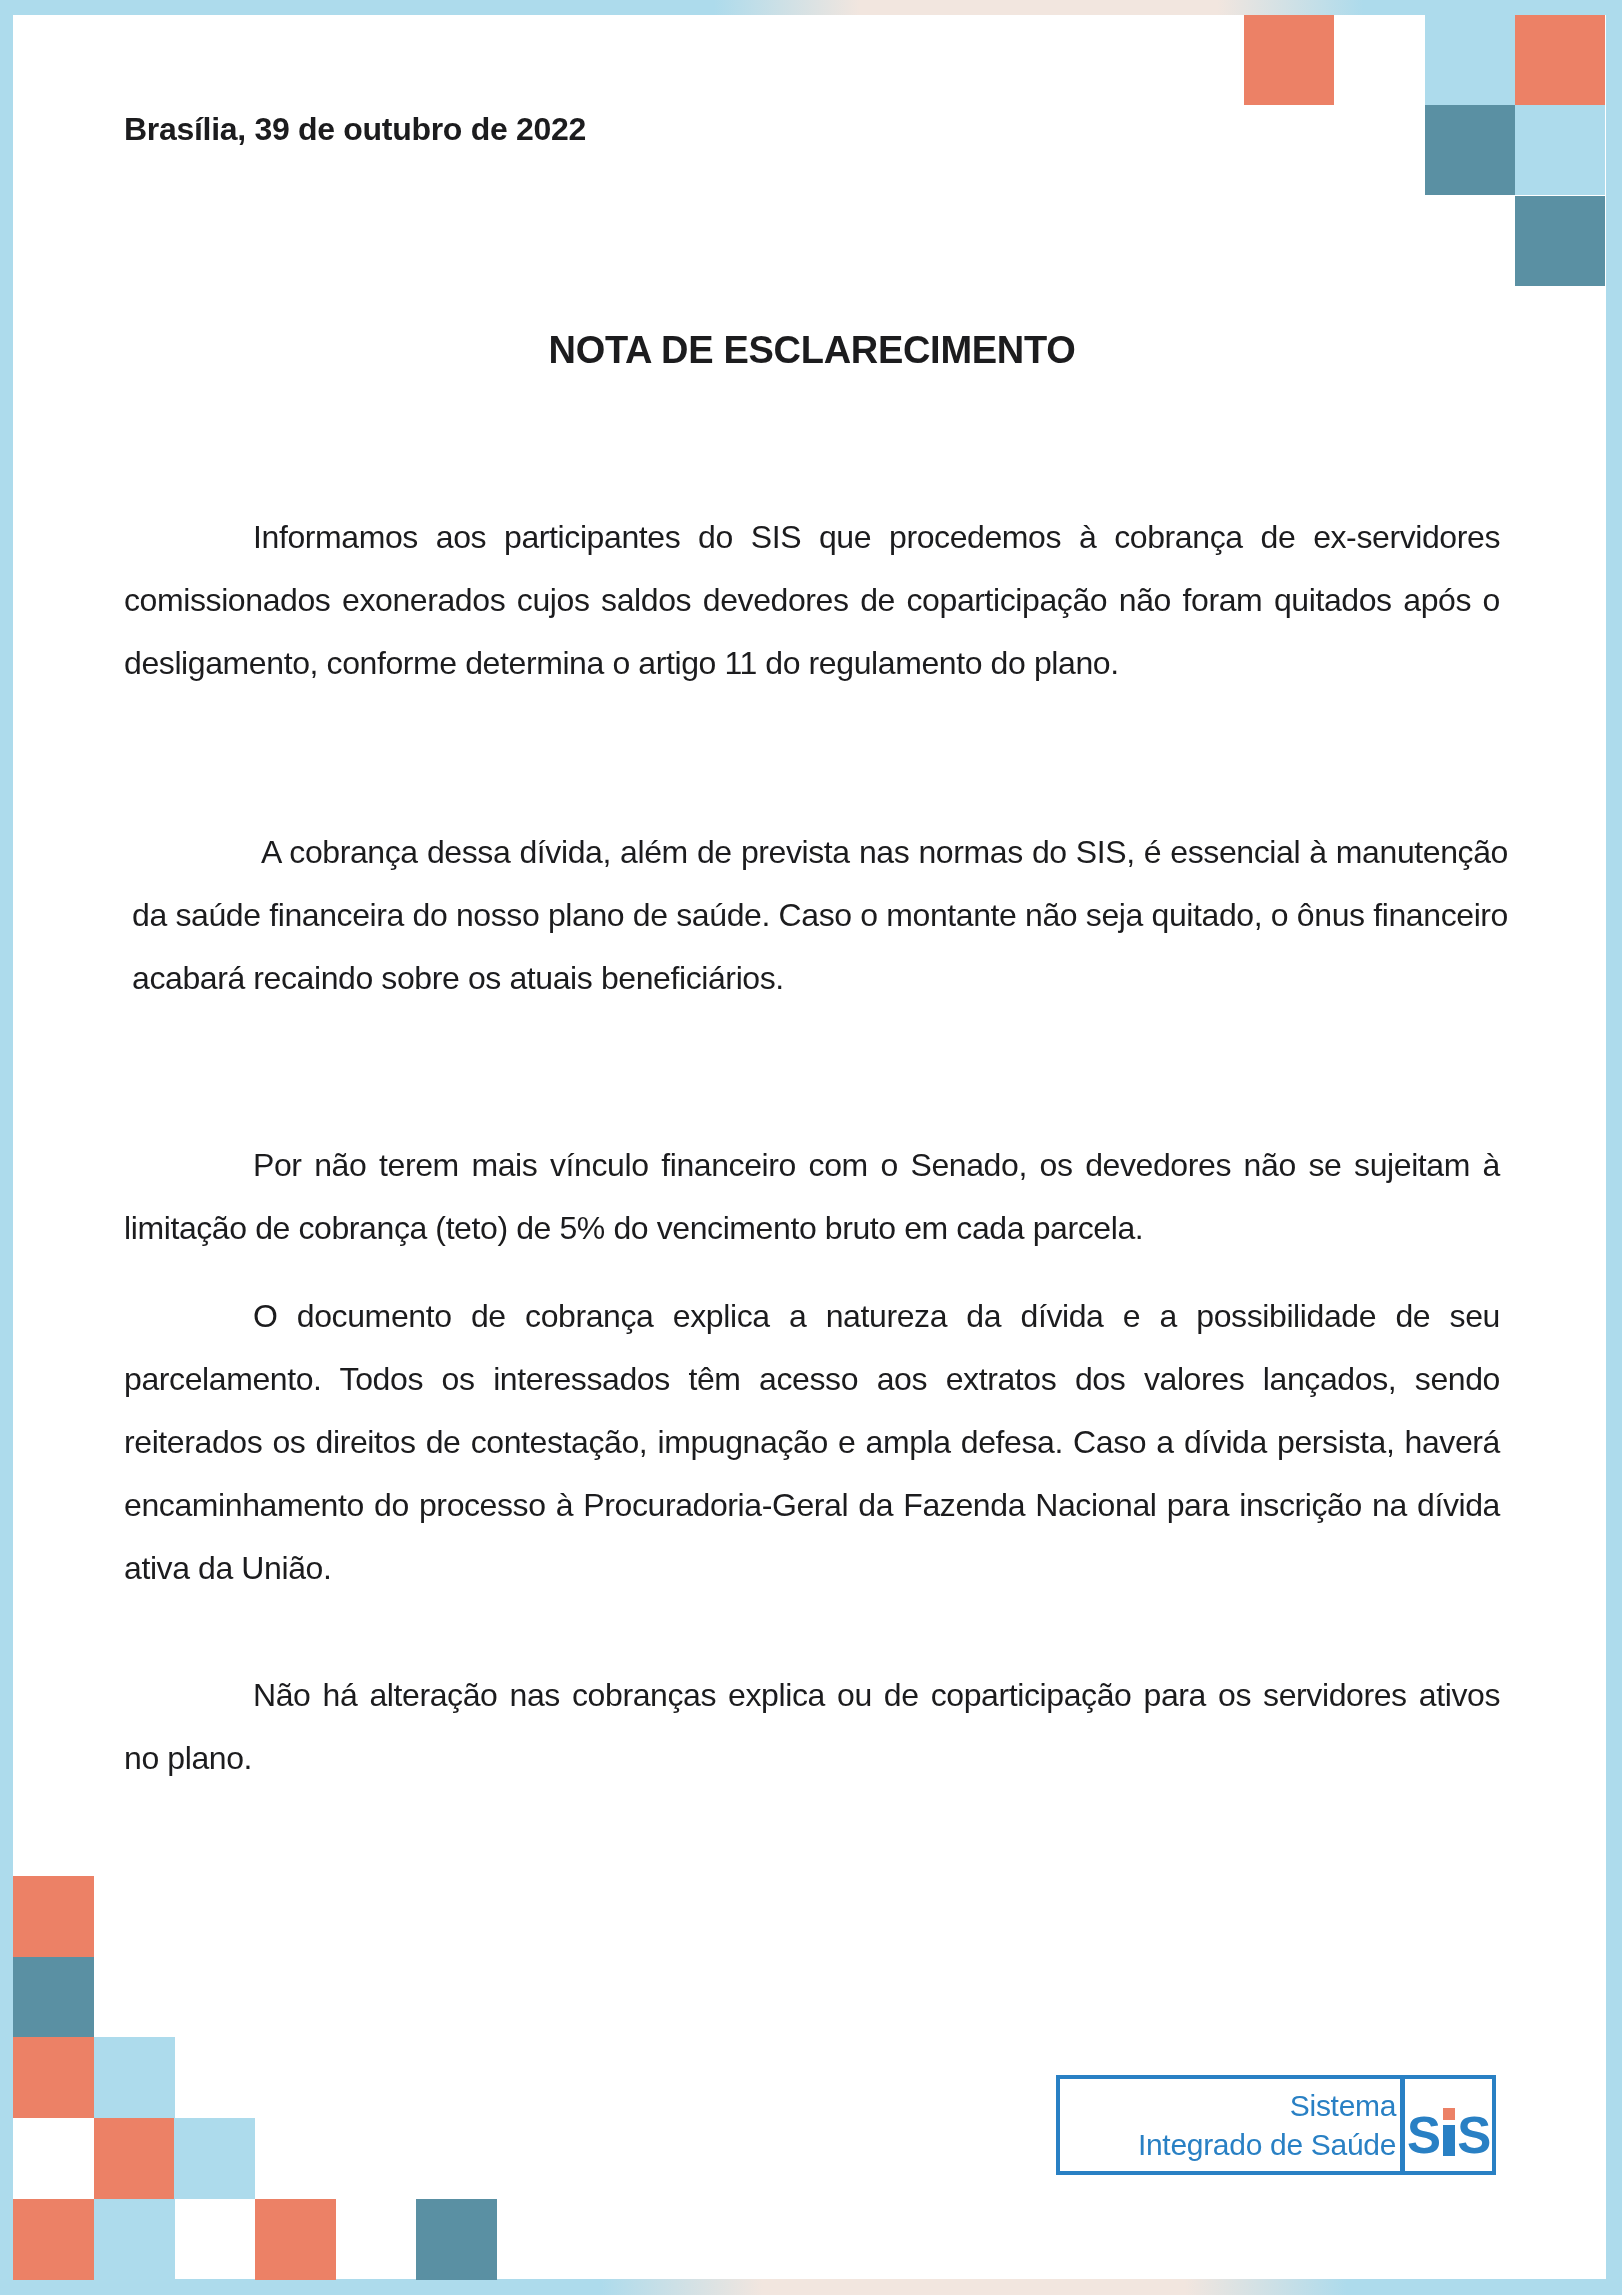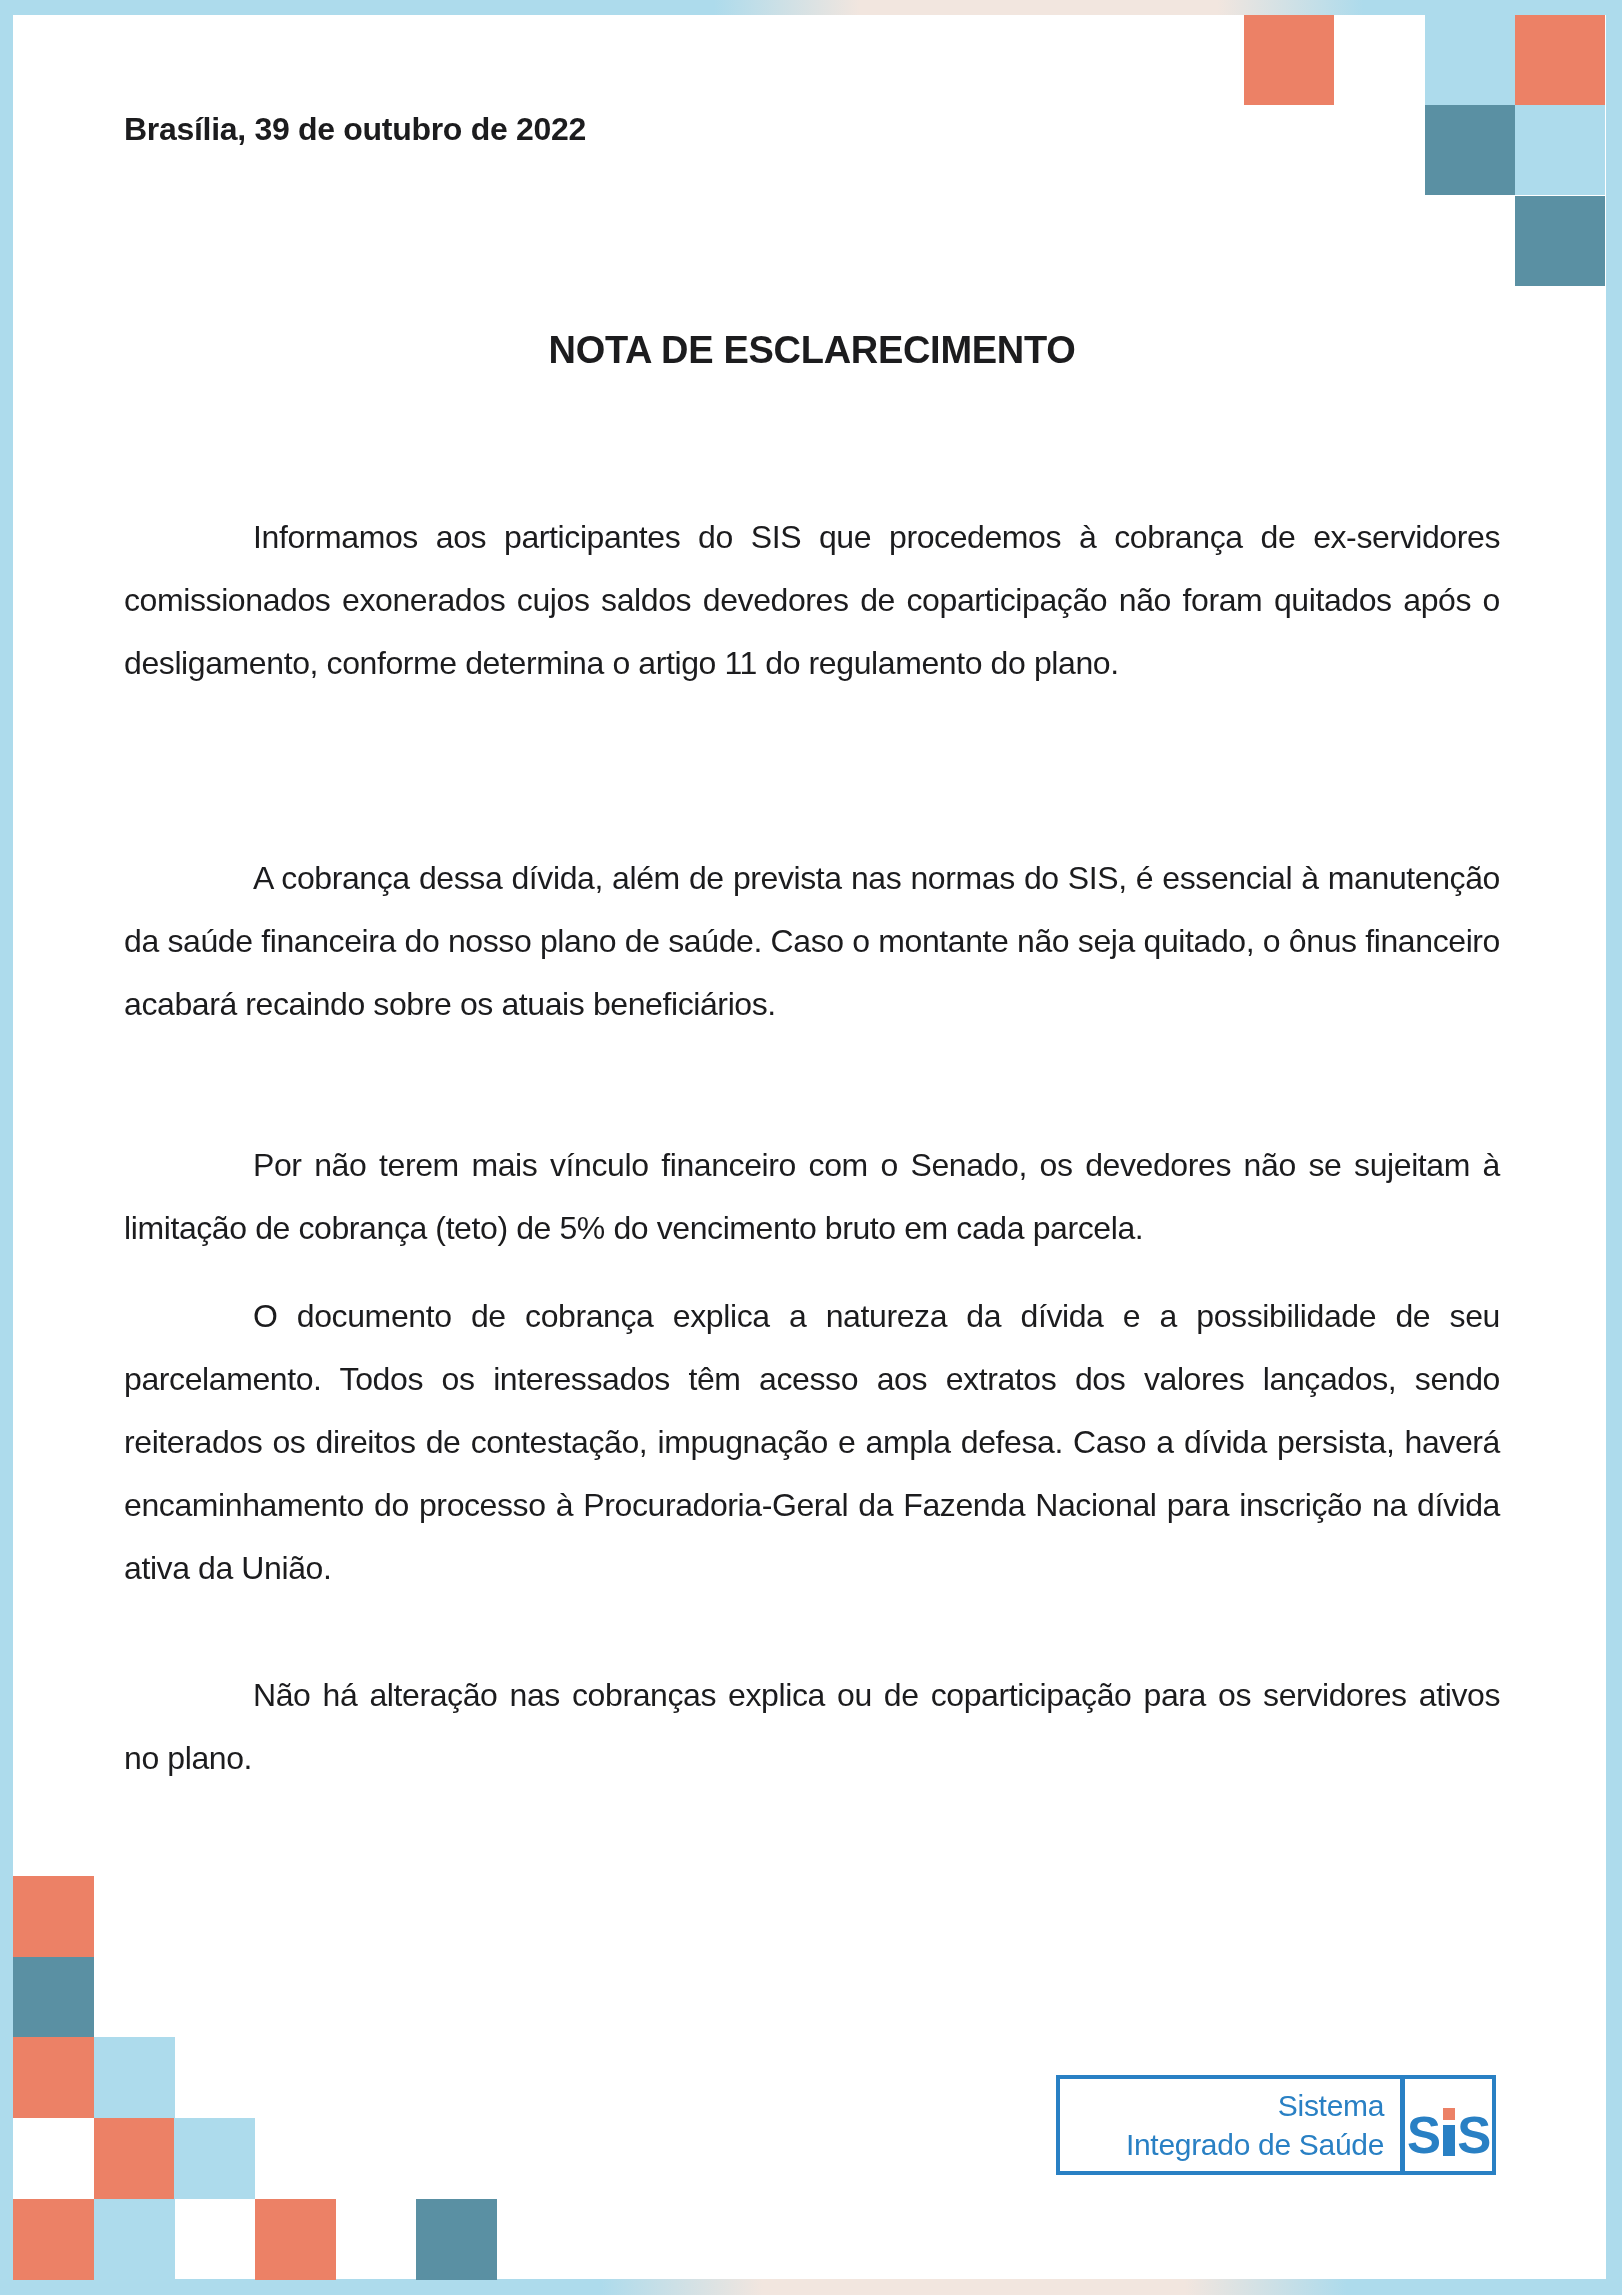--- a/index.html
+++ b/index.html
@@ -46,33 +46,33 @@
     text-align:center;font-size:38px;font-weight:700;color:var(--c-text);
     letter-spacing:-0.3px;
   }
   .para{
     position:absolute;left:124px;width:1376px;margin:0;
     font-size:32px;line-height:63px;color:var(--c-text);
     text-align:justify;text-indent:129px;
     letter-spacing:-0.4px;hyphens:none;
   }
   .para-1{top:506px;}
-  .para-2{top:847px;}
+  .para-2{top:821px;margin-left:8px;}
   .para-3{top:1134px;}
   .para-4{top:1285px;}
   .para-5{top:1664px;}
   
   .logo-box{
     position:absolute;left:1056px;top:2075px;width:440px;height:100px;
     border:4.9px solid var(--c-blue);background:#ffffff;
     display:flex;flex-direction:row;align-items:stretch;
   }
   .logo-text{
     flex:1;display:flex;flex-direction:column;justify-content:center;
-    text-align:right;padding-right:16px;
+    text-align:right;padding-right:4px;
     color:var(--c-blue);font-size:30px;line-height:39px;font-weight:400;
     letter-spacing:-0.3px;
   }
   .logo-divider{width:4.9px;background:var(--c-blue);}
   .logo-mark{
     width:87px;display:flex;align-items:flex-end;justify-content:center;
     padding-bottom:15.3px;
   }
   .logo-mark .s-letter{
     font-size:51px;font-weight:700;color:var(--c-blue);

